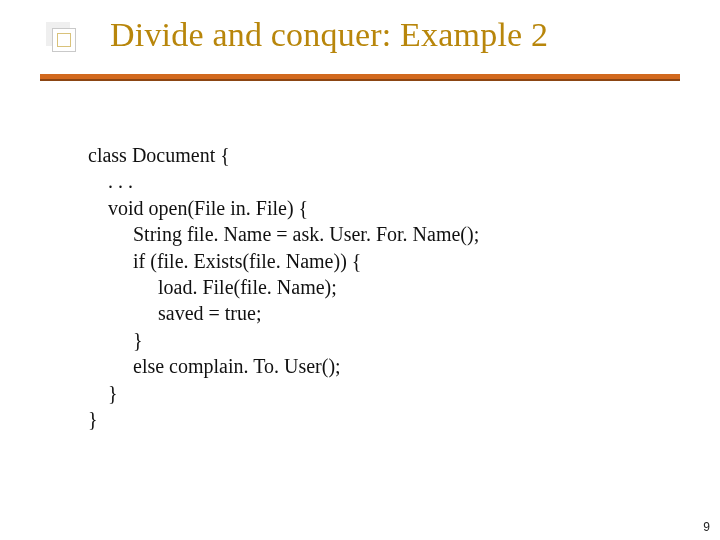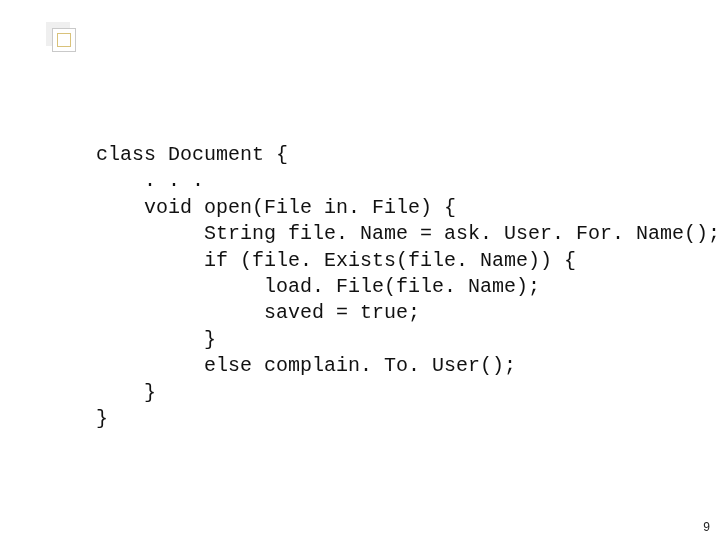--- a/index.html
+++ b/index.html
@@ -63,23 +63,23 @@
   .deco-box .inner {
     position: absolute;
     top: 4px; left: 4px;
     width: 12px; height: 12px;
     border: 1px solid #d9c27a;
     background: #fff;
   }
   .code-block {
     position: absolute;
     top: 142px;
-    left: 96px;
+    left: 88px;
     right: 60px;
-    font-family: Liberation Mono, monospace;
+    font-family: Liberation Serif, serif;
     font-size: 20px;
     line-height: 1.32;
     color: #111111;
     white-space: pre;
   }
   .page-number {
     position: absolute;
     right: 10px;
     bottom: 6px;
     font-family: Verdana, Arial, sans-serif;
@@ -89,20 +89,24 @@
 </style>
 </head>
 <body>
 
 <div class="slide">
 
   <div class="deco-box">
     <div class="inner"></div>
   </div>
 
+  <div class="title-area">
+    <div class="title-text">Divide and conquer: Example 2</div>
+    <div class="title-underline"></div>
+  </div>
 
   <div class="code-block"><span>class Document {</span>
 <span>    . . .</span>
 <span>    void open(File in. File) {</span>
 <span>         String file. Name = ask. User. For. Name();</span>
 <span>         if (file. Exists(file. Name)) {</span>
 <span>              load. File(file. Name);</span>
 <span>              saved = true;</span>
 <span>         }</span>
 <span>         else complain. To. User();</span>

